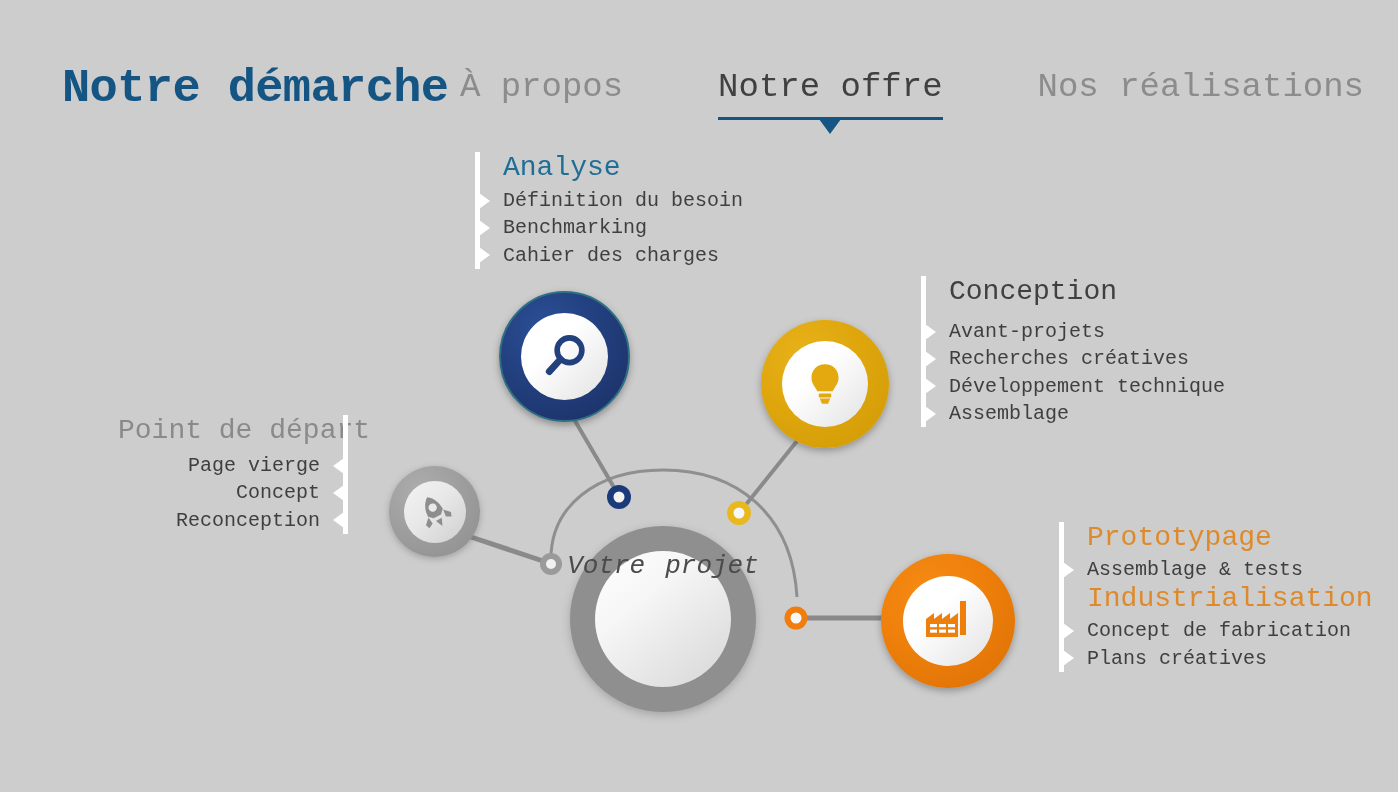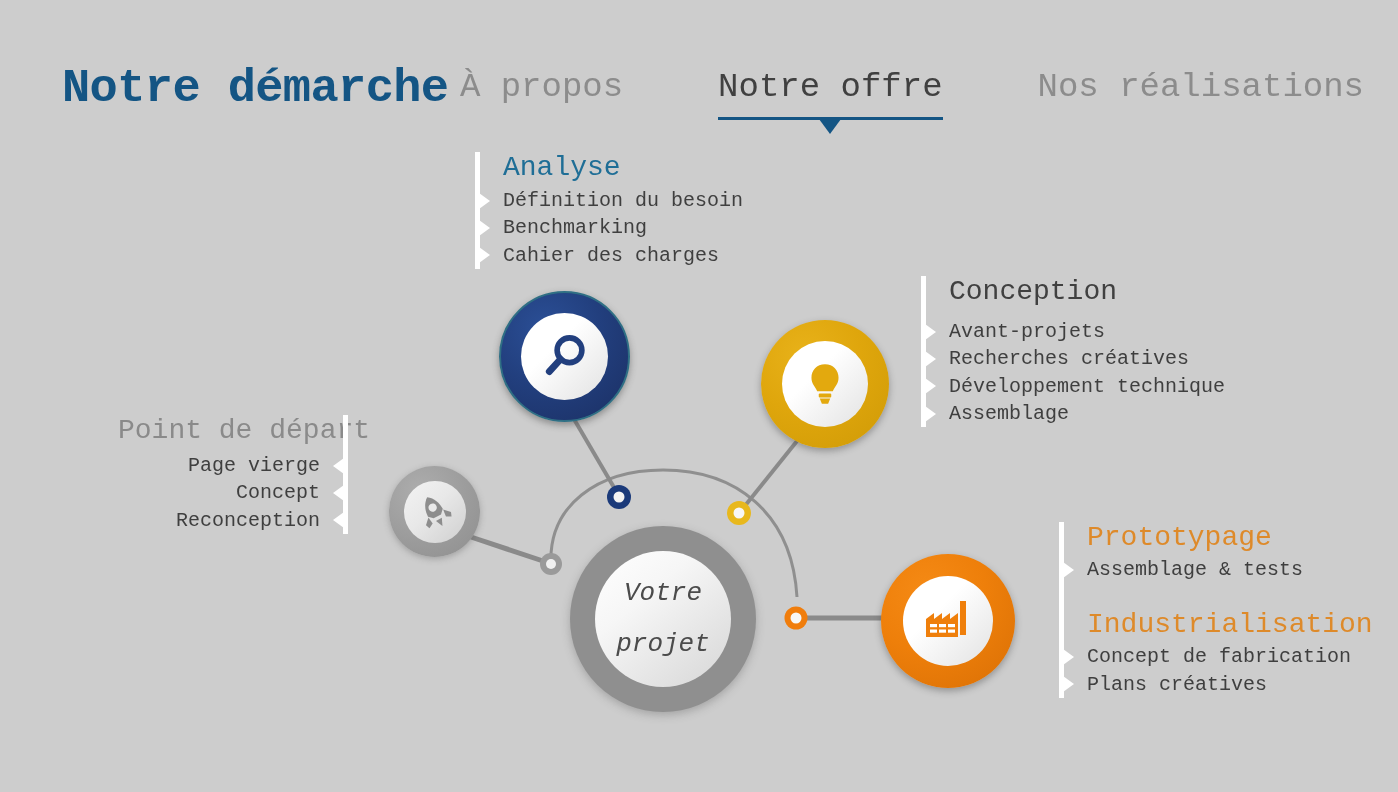--- a/index.html
+++ b/index.html
@@ -140,22 +140,22 @@
     box-shadow: 0 3px 8px rgba(90,90,90,0.35);
     display: flex;
     align-items: center;
     justify-content: center;
   }
   .project-inner {
     width: 136px; height: 136px;
     border-radius: 50%;
     background: linear-gradient(140deg, #ffffff 0%, #f6f6f6 35%, #d6d6d6 100%);
     display: flex;
-    flex-direction: column;
-    align-items: center;
+    flex-direction: row;
+    align-items: flex-start;
     justify-content: center;
     gap: 20px;
   }
   .project-inner span {
     font-style: italic;
     font-size: 26px;
     color: #4b4b4b;
     line-height: 1.18;
   }
 
@@ -222,21 +222,21 @@
   #grp-analyse .grp-title { color: #1f6e96; margin-bottom: 3px; }
 
   #grp-conception { left: 913px; top: 276px; }
   #grp-conception .grp-title { color: #404040; margin-bottom: 10px; }
 
   #grp-start { left: 118px; top: 415px; width: 238px; }
   #grp-start .grp-title { color: #8a8a8a; margin-bottom: 5px; }
 
   #grp-proto { left: 1051px; top: 522px; }
   #grp-proto .grp-title { color: #de8a2a; margin-bottom: 2px; }
-  #grp-proto .grp-title.second { margin-top: 26px; }
+  #grp-proto .grp-title.second { }
 </style>
 </head>
 <body>
 
 <div id="stage">
 
   <div class="page-title">Notre démarche</div>
 
   <nav class="nav">
     <div class="nav-item">

